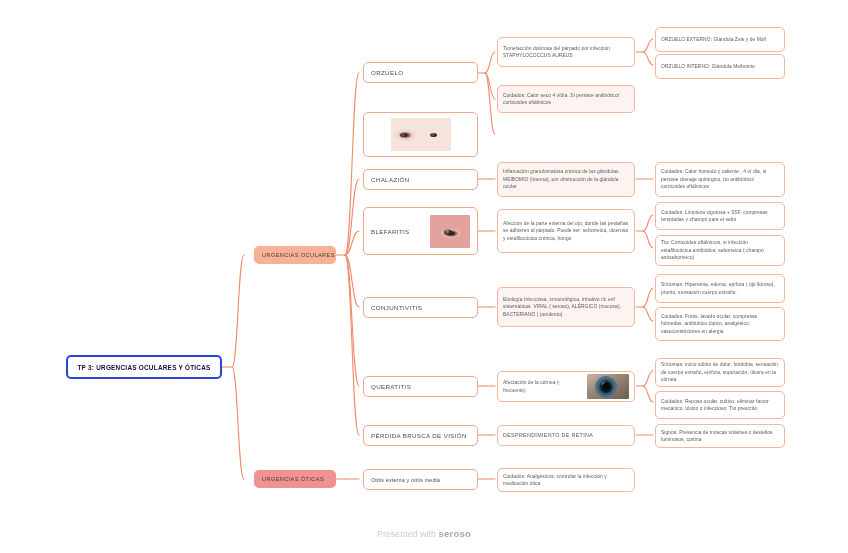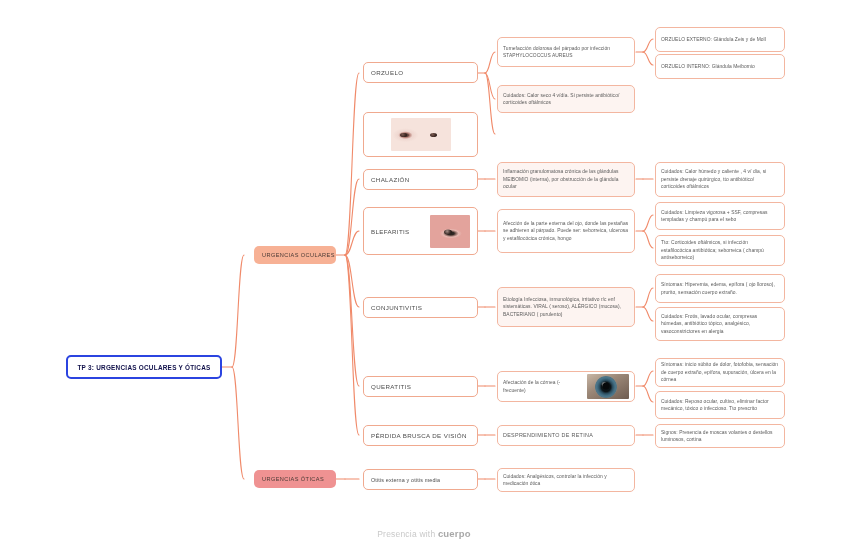--- a/index.html
+++ b/index.html
@@ -361,17 +361,17 @@
 
   <div class="node leaf" style="left:655px; top:424px; width:130px; height:24px;">
     <span class="txt">Signos: Presencia de moscas volantes o destellos luminosos, cortina</span>
   </div>
 
   <div class="node leaf" style="left:497px; top:468px; width:138px; height:24px;">
     <span class="txt">Cuidados: Analgésicos, controlar la infección y medicación ótica</span>
   </div>
 
   <div class="footer">
-    <span>Presencia with</span>
-    <span class="brand">cuerpo</span>
+    <span>Presented with</span>
+    <span class="brand">seroso</span>
   </div>
 
 </div>
 
 </body></html>

